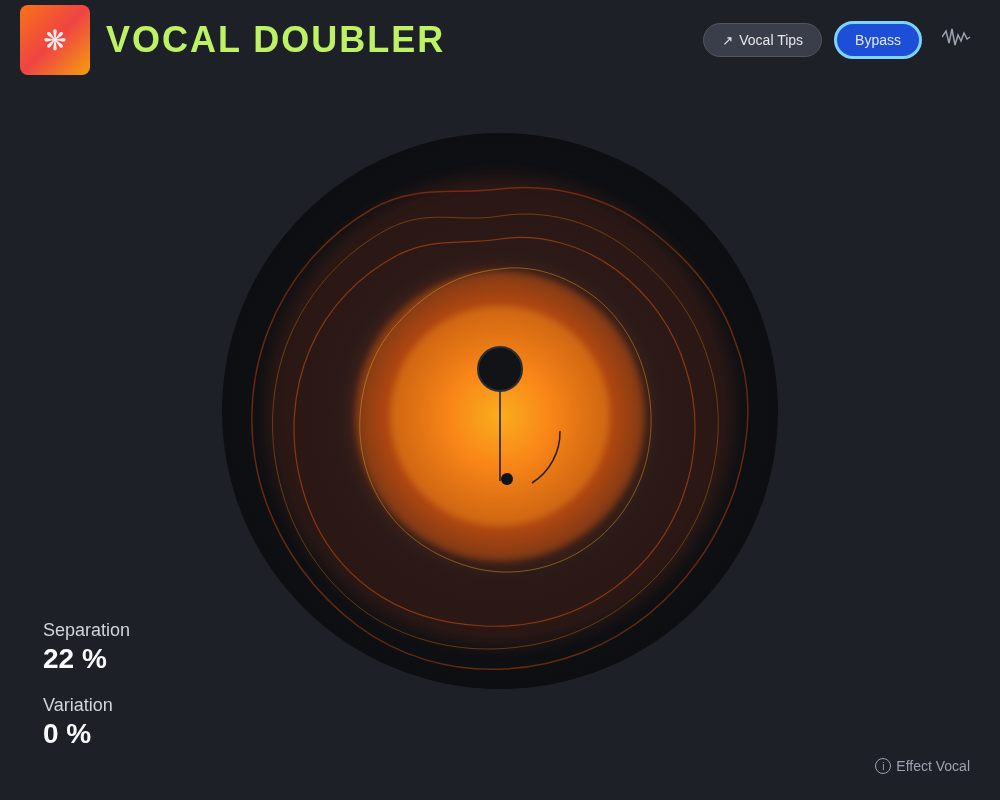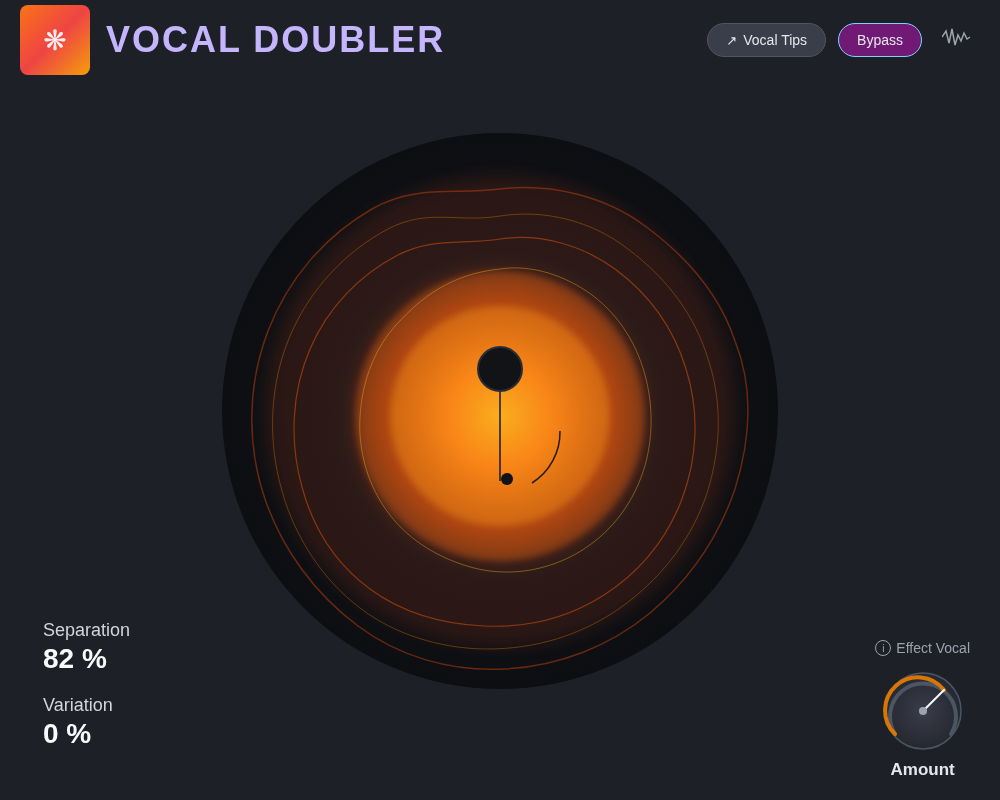--- a/index.html
+++ b/index.html
@@ -35,21 +35,21 @@
     }
 
     .logo-icon {
       color: rgba(255,255,255,0.9);
       font-size: 28px;
     }
 
     .app-title {
       font-size: 36px;
       font-weight: 700;
-      color: #c4b5fd;
+      color: #bef264;
       letter-spacing: 2px;
       flex: 1;
     }
 
     .header-buttons {
       display: flex;
       align-items: center;
       gap: 12px;
     }
 
@@ -60,22 +60,22 @@
       color: #e5e7eb;
       padding: 8px 18px;
       font-size: 14px;
       cursor: pointer;
       display: flex;
       align-items: center;
       gap: 6px;
     }
 
     .btn-bypass {
-      background: #701a75;
-      border: 1px solid #7dd3fc;
+      background: #1d4ed8;
+      border: 3px solid #7dd3fc;
       border-radius: 20px;
       color: #e5e7eb;
       padding: 8px 18px;
       font-size: 14px;
       cursor: pointer;
     }
 
     .btn-waveform {
       background: transparent;
       border: none;
@@ -257,48 +257,27 @@
 
       <circle cx="290" cy="248" r="22" fill="#111317" stroke="#2a2d36" stroke-width="2"></circle>
 
       <circle cx="297" cy="358" r="6" fill="#111317"></circle>
 
     </svg>
   </div>
 
   <div class="stats-bottom-left">
     <div class="stat-label">Separation</div>
-    <div class="stat-value">82 %</div>
+    <div class="stat-value">22 %</div>
     <div class="stat-label">Variation</div>
     <div class="stat-value">0 %</div>
   </div>
 
   <div class="stats-bottom-right">
     <div class="effect-only-label">
       <span class="info-icon">
         <span>i</span>
       </span>
       <span>Effect Vocal</span>
     </div>
-    <div class="knob-container">
-      <svg class="knob-svg" viewBox="0 0 90 90" xmlns="http://www.w3.org/2000/svg">
-        <defs>
-          <radialGradient id="knobGrad" cx="50%" cy="50%" r="50%">
-            <stop offset="0%" stop-color="#3a3d4a"></stop>
-            <stop offset="100%" stop-color="#252830"></stop>
-          </radialGradient>
-        </defs>
-
-        <circle cx="45" cy="45" r="38" fill="url(#knobGrad)" stroke="#4b5563" stroke-width="1.5"></circle>
-
-        <path d="M 17 68 A 33 33 0 1 1 73 68" fill="none" stroke="#4b5563" stroke-width="4" stroke-linecap="round"></path>
-
-        <path d="M 17 68 A 33 33 0 1 1 66 24" fill="none" stroke="#d97706" stroke-width="4" stroke-linecap="round"></path>
-
-        <line x1="45" y1="45" x2="66" y2="24" stroke="#f9fafb" stroke-width="2" stroke-linecap="round"></line>
-
-        <circle cx="45" cy="45" r="4" fill="#9ca3af"></circle>
-      </svg>
-      <div class="knob-label">Amount</div>
-    </div>
   </div>
 
 </div>
 
 </body></html>

